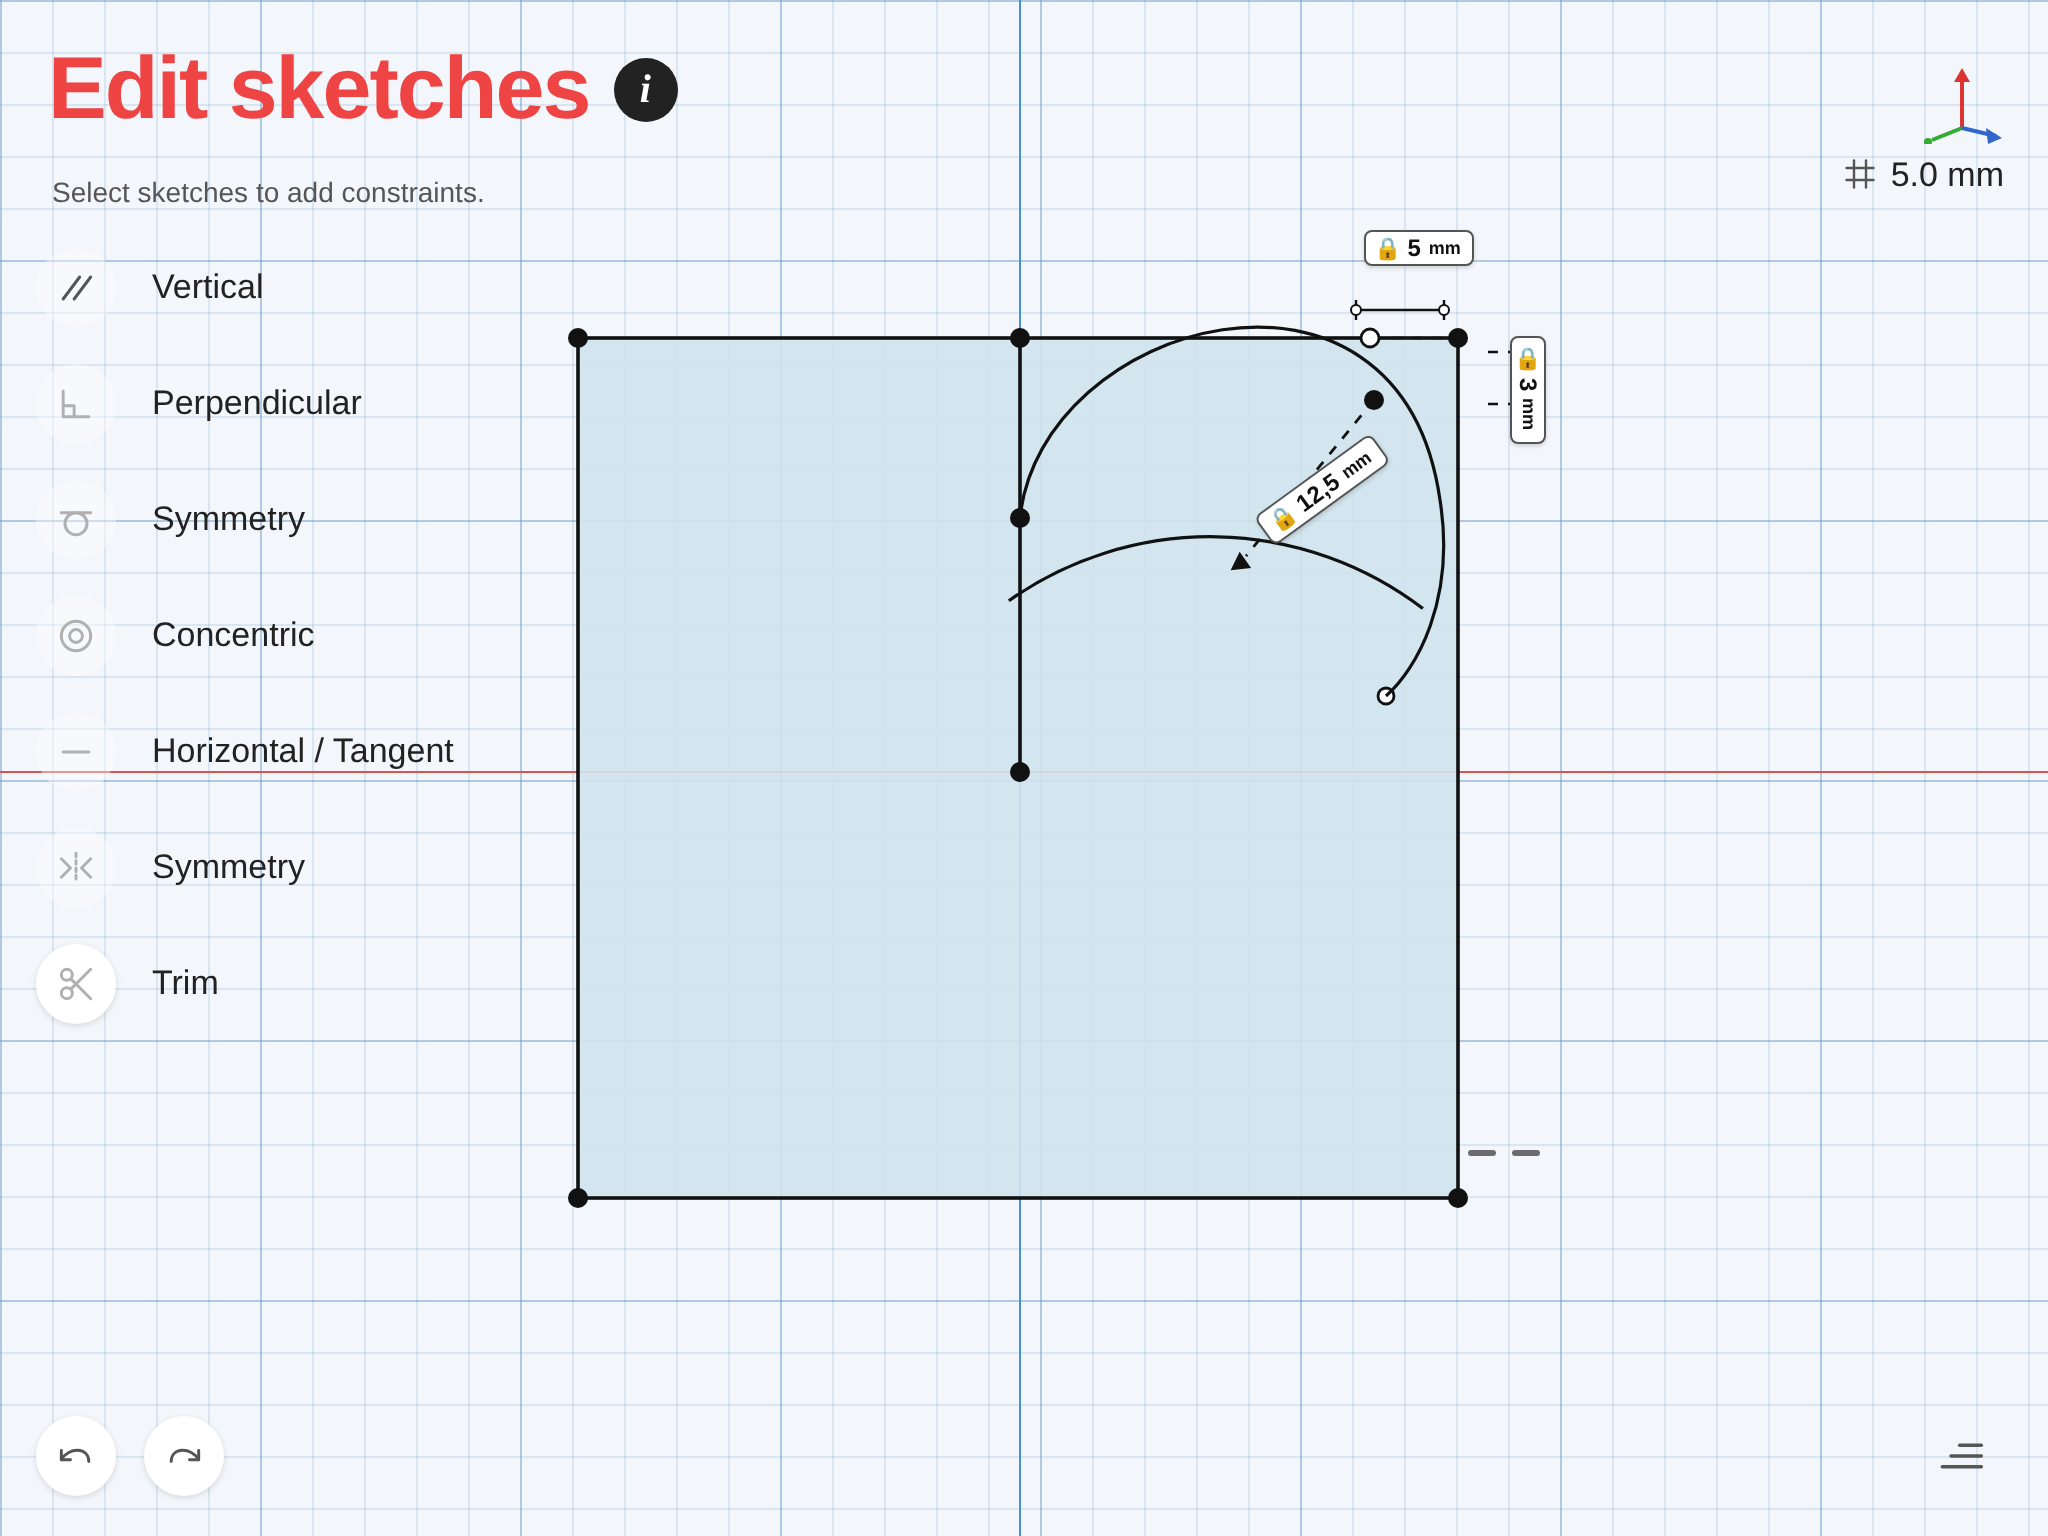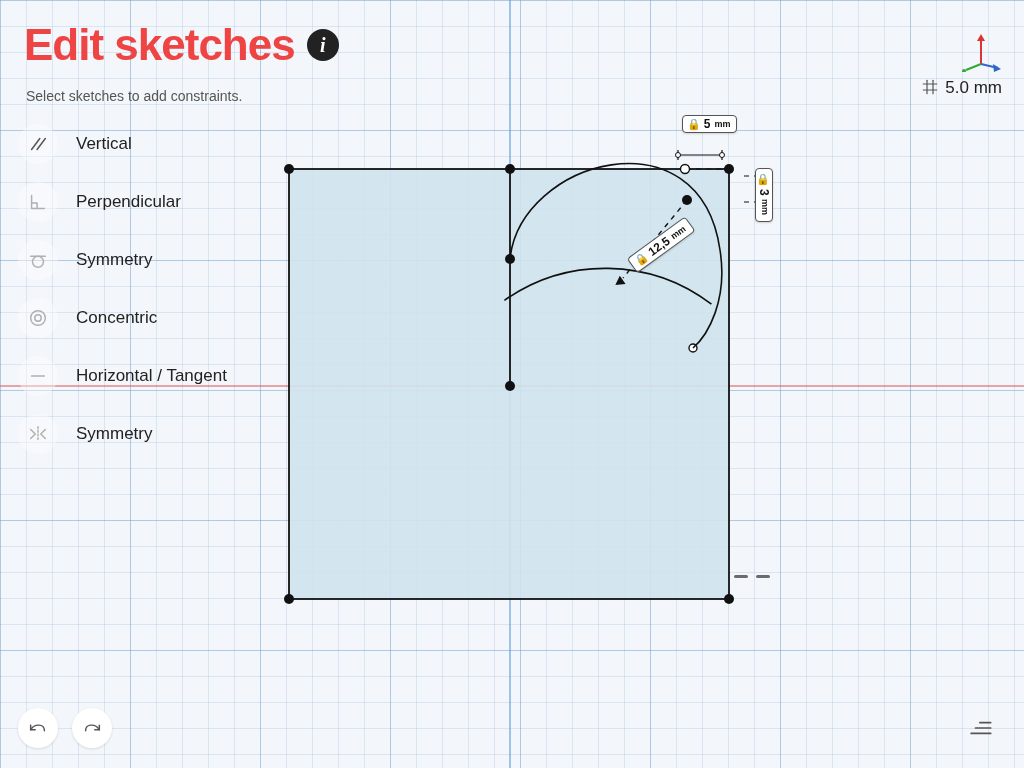--- a/index.html
+++ b/index.html
@@ -219,20 +219,31 @@
     <div class="circ">
         <svg class="icon-svg" viewBox="0 0 24 24">
           <line x1="12" y1="4" x2="12" y2="20" stroke-dasharray="2 2"></line>
           <polyline points="4 7 9 12 4 17"></polyline>
           <polyline points="20 7 15 12 20 17"></polyline>
         </svg>
       </div>
     <span class="lbl">Symmetry</span>
   </div>
 
+  <div class="tool">
+    <div class="circ">
+        <svg class="icon-svg" viewBox="0 0 24 24">
+          <circle cx="7" cy="7" r="3"></circle>
+          <circle cx="7" cy="17" r="3"></circle>
+          <line x1="9.2" y1="9.2" x2="20" y2="20"></line>
+          <line x1="9.2" y1="14.8" x2="20" y2="4"></line>
+        </svg>
+      </div>
+    <span class="lbl">Trim</span>
+  </div>
 
 </div>
 
 <div class="undo-redo">
   <div class="circ">
     <svg class="icon-svg" viewBox="0 0 24 24">
         <path d="M9 14 4 14 4 9"></path>
         <path d="M4 14 C 8 7 19 7 19 15"></path>
       </svg>
   </div>

